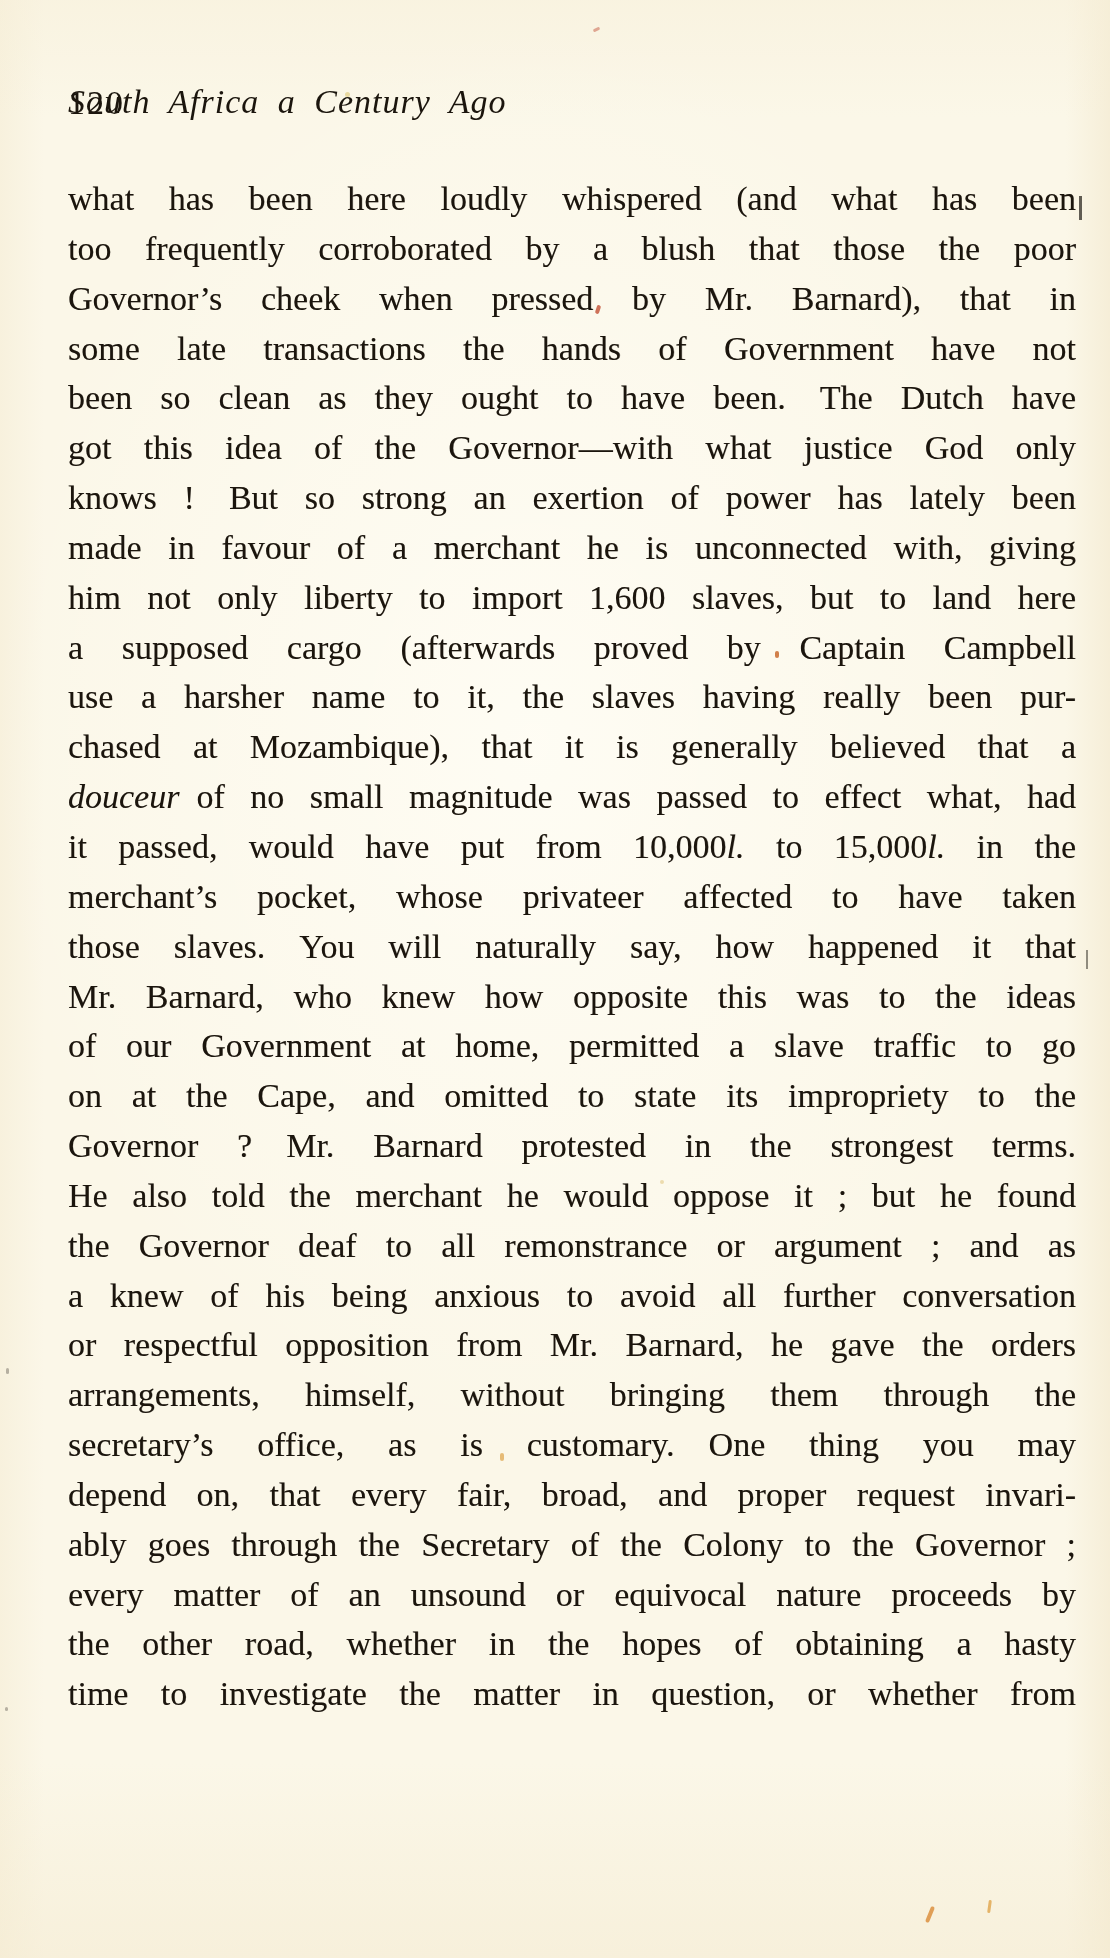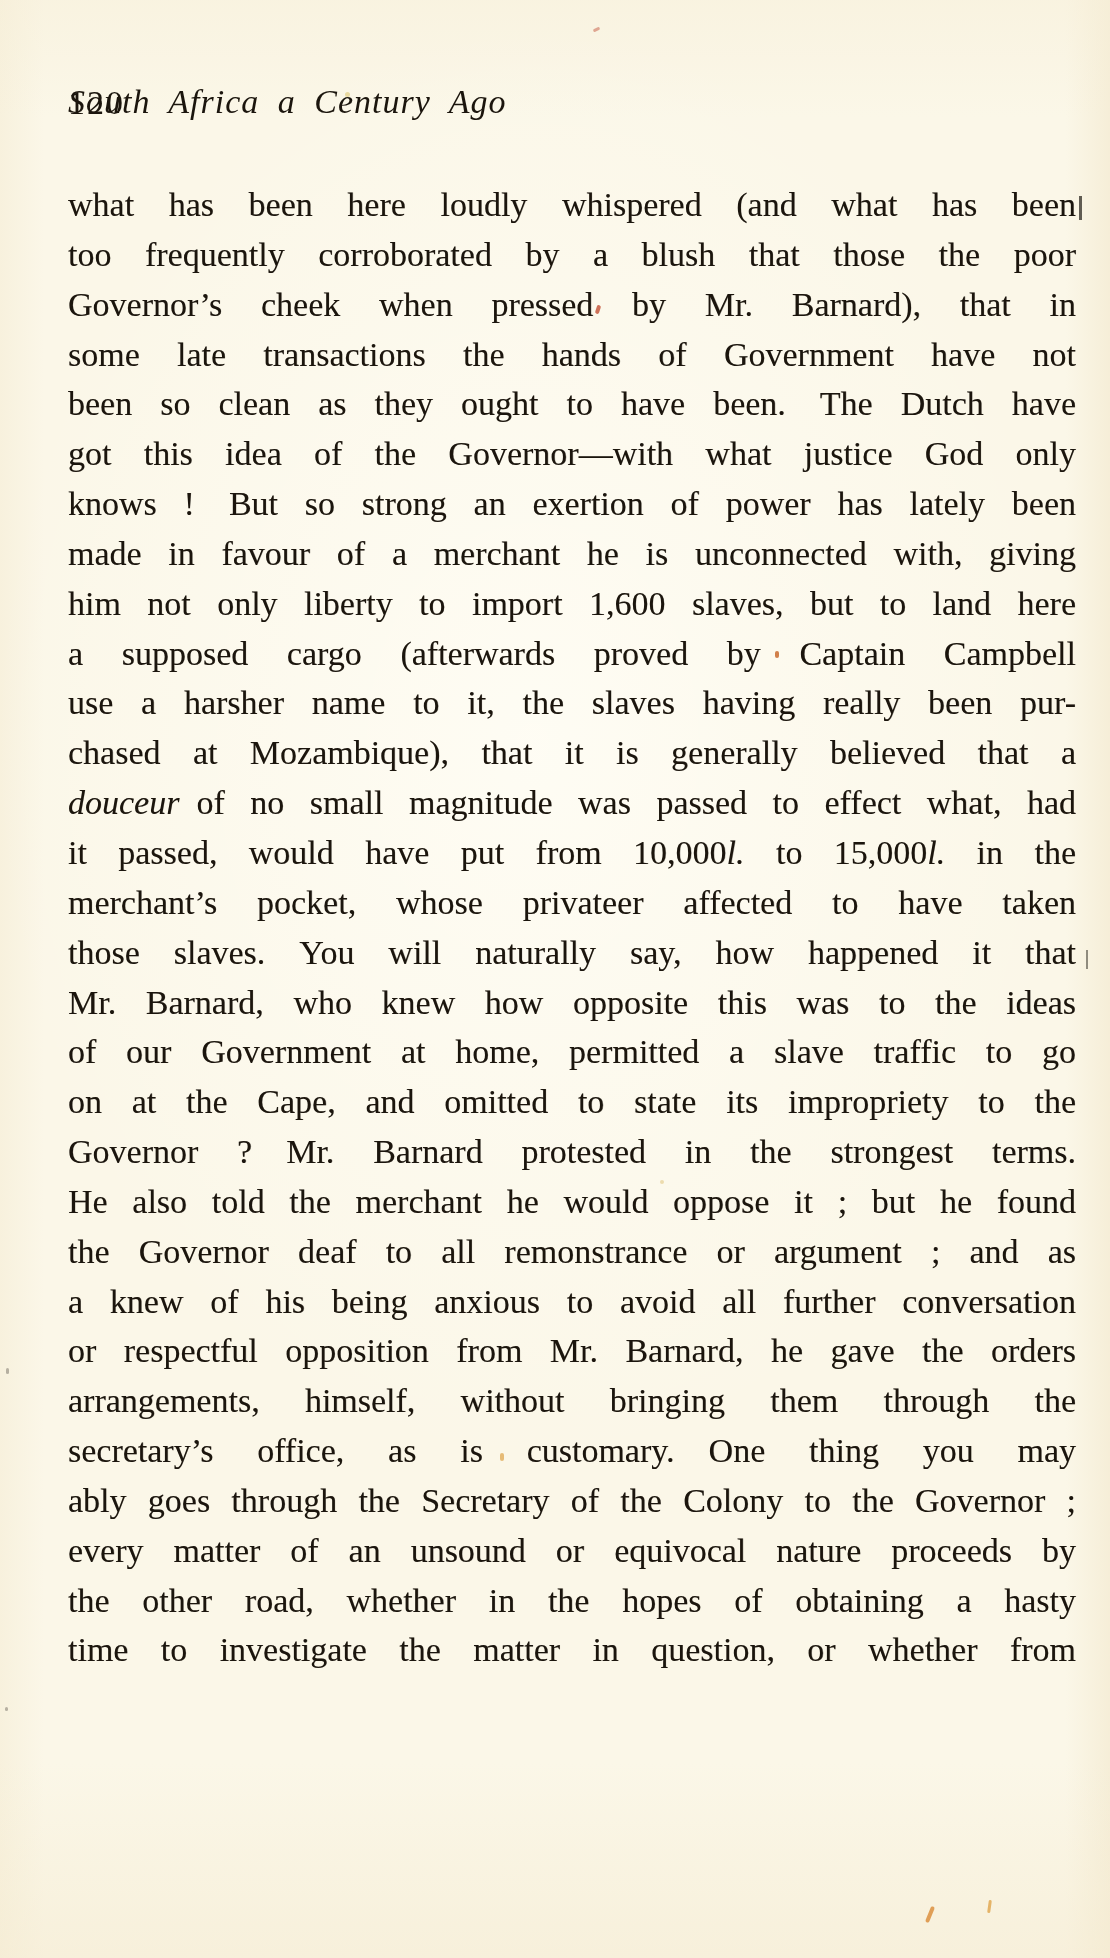--- a/index.html
+++ b/index.html
@@ -32,21 +32,21 @@
     font-style:normal;
     letter-spacing:2px;
   }
   .title{
     font-style:italic;
     letter-spacing:1px;
     word-spacing:9px;
   }
   .body{
     position:absolute;
-    top:180px; left:68px; width:1008px;
+    top:174px; left:68px; width:1008px;
   }
   .line{
     height:49.85px;
     line-height:49.85px;
     font-size:34px;
     text-align:justify;
     text-align-last:justify;
     text-shadow:0.3px 0.3px 0 rgba(27,21,13,.35);
     white-space:pre-wrap;
   }
@@ -96,20 +96,21 @@
       <div class="line"><span>Mr. Barnard, who knew how opposite this was to the ideas</span></div>
       <div class="line"><span>of our Government at home, permitted a slave traffic to go</span></div>
       <div class="line"><span>on at the Cape, and omitted to state its impropriety to the</span></div>
       <div class="line"><span>Governor ? Mr. Barnard protested in the strongest terms.</span></div>
       <div class="line"><span>He also told the merchant he would oppose it ; but he found</span></div>
       <div class="line"><span>the Governor deaf to all remonstrance or argument ; and as</span></div>
       <div class="line"><span>a knew of his being anxious to avoid all further conversation</span></div>
       <div class="line"><span>or respectful opposition from Mr. Barnard, he gave the orders</span></div>
       <div class="line"><span>arrangements, himself, without bringing them through the</span></div>
       <div class="line"><span>secretary’s office, as is customary. One thing you may</span></div>
+      <div class="line"><span>depend on, that every fair, broad, and proper request invari-</span></div>
       <div class="line"><span>ably goes through the Secretary of the Colony to the Governor ;</span></div>
       <div class="line"><span>every matter of an unsound or equivocal nature proceeds by</span></div>
       <div class="line"><span>the other road, whether in the hopes of obtaining a hasty</span></div>
       <div class="line"><span>time to investigate the matter in question, or whether from</span></div>
     </main>
 
   <div class="speck s1"></div>
   <div class="speck s2"></div>
   <div class="speck s3"></div>
   <div class="speck s4"></div>

